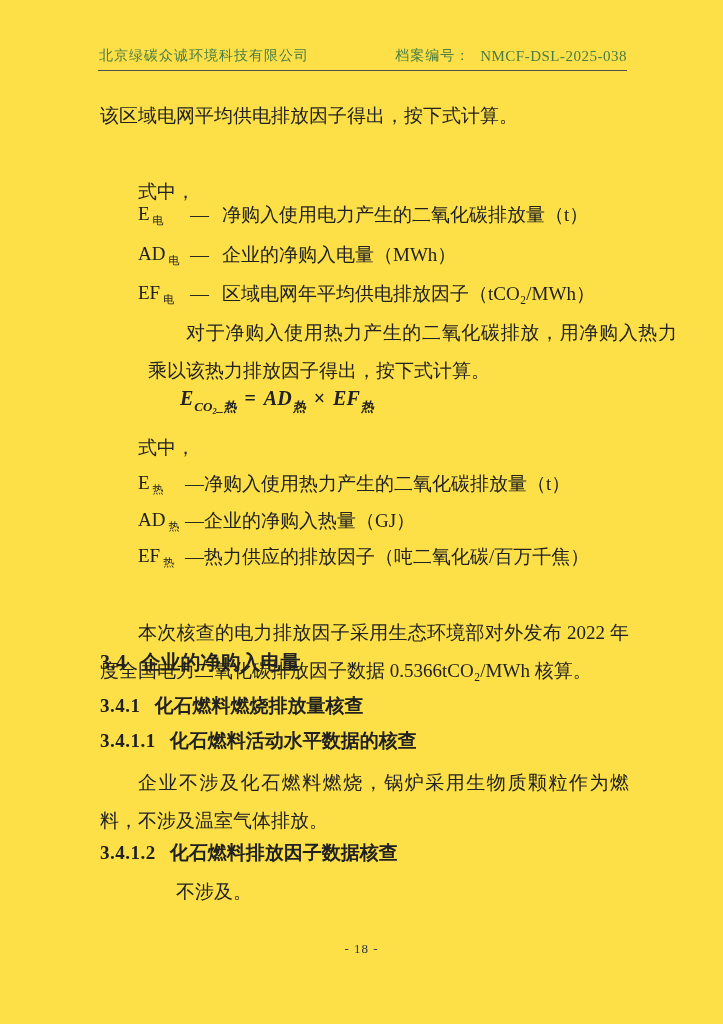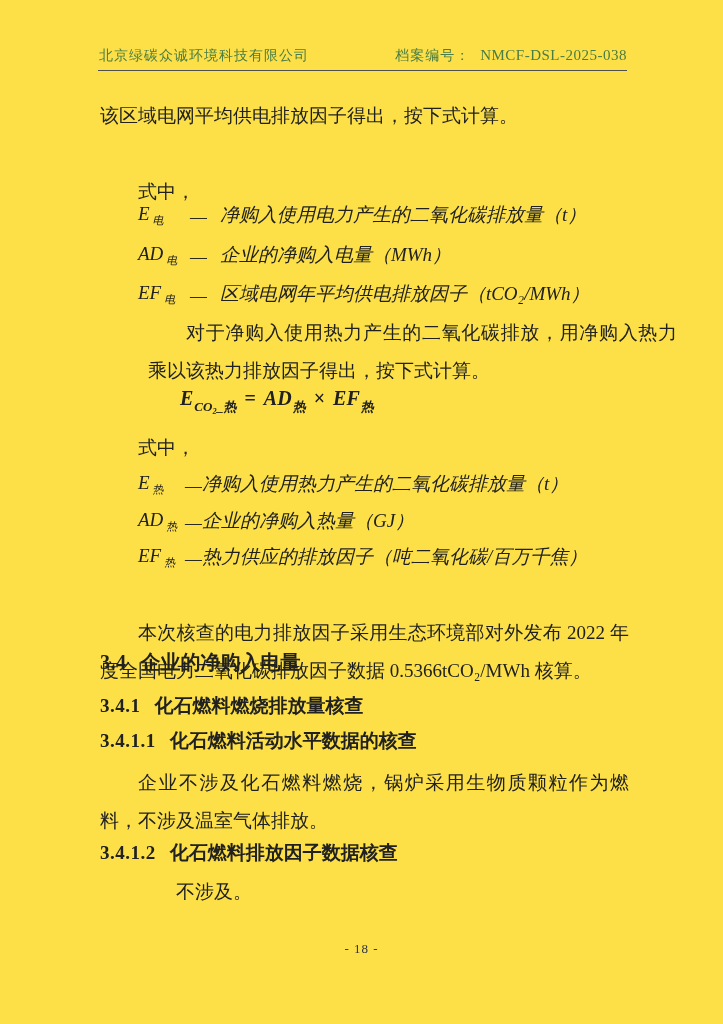--- a/index.html
+++ b/index.html
@@ -3,21 +3,21 @@
 <meta charset="utf-8">
 <style>
   html,body{margin:0;padding:0;background:#ffffff;}
   .page{
     position:relative;width:723px;height:1024px;background:#fde047;overflow:hidden;
     font-family:"Liberation Serif","DejaVu Serif",serif;
     color:var(--text,#212121);
   }
   
   .hdr-left{position:absolute;left:99px;top:47px;font-size:14px;letter-spacing:1px;color:var(--green,#4a7c44);}
-  .hdr-right{position:absolute;right:96px;top:47px;display:flex;align-items:flex-start;color:var(--green,#4a7c44);}
+  .hdr-right{position:absolute;right:96px;top:47px;display:flex;align-items:center;color:var(--green,#4a7c44);}
   .hdr-label{font-size:14px;letter-spacing:1px;margin-right:10px;}
   .hdr-code{font-size:15px;letter-spacing:.5px;}
   .hdr-rule{position:absolute;left:98px;top:70px;width:529px;border-top:1.6px solid #4f4f4f;height:0;}
   
   .para{position:absolute;left:100px;width:529px;font-size:19px;line-height:38px;text-align:justify;}
   .indent{text-indent:38px;}
   .p1{top:97px;}
   .p2{top:314px;margin-left:48px;}
   .p3{top:614px;}
   .p4{top:764px;}
@@ -27,21 +27,21 @@
   
   .formula{position:absolute;left:180px;font-size:20px;white-space:nowrap;}
   .f1{top:137px;}
   .f2{top:387px;font-weight:600;}
   .f-var{font-style:italic;}
   .f1 .f-ad{font-style:normal;}
   .f-op{margin:0 8px;font-style:normal;}
   .f-sub{font-size:13px;font-style:normal;vertical-align:-6px;margin-left:1px;}
   .f2 .f-sub{font-style:italic;}
   
-  .def-row{position:absolute;left:138px;display:flex;align-items:flex-end;font-size:19px;white-space:nowrap;font-style:italic;}
+  .def-row{position:absolute;left:138px;display:flex;align-items:center;font-size:19px;white-space:nowrap;}
   .def-term{display:inline-block;}
   .def-sub{font-size:11px;vertical-align:-4px;margin-left:3px;}
   .defs-e .def-term{width:52px;}
   .defs-e .def-dash{margin-right:13px;}
   .defs-h .def-term{width:47px;}
   .defs-h .def-dash{margin-right:0;}
   .de1{top:202px;}.de2{top:242px;}.de3{top:281px;}
   .dh1{top:471px;}.dh2{top:508px;}.dh3{top:544px;}
   
   .heading{position:absolute;left:100px;font-weight:bold;white-space:nowrap;}

